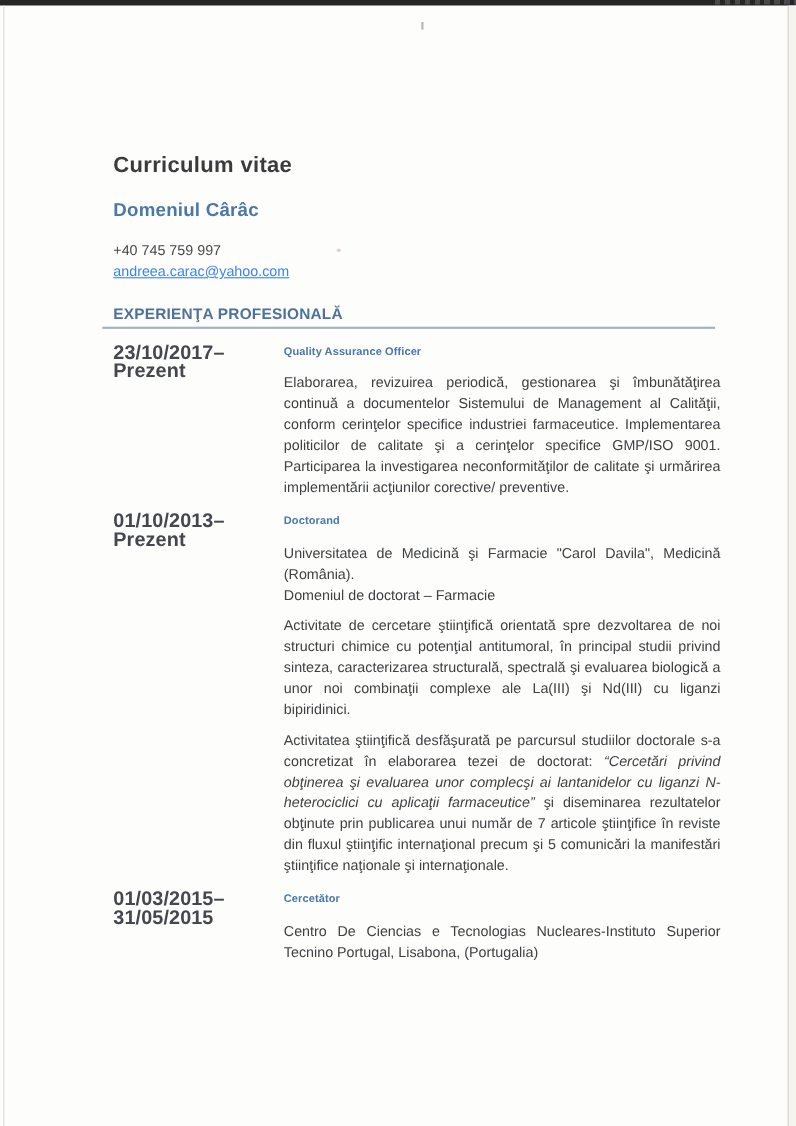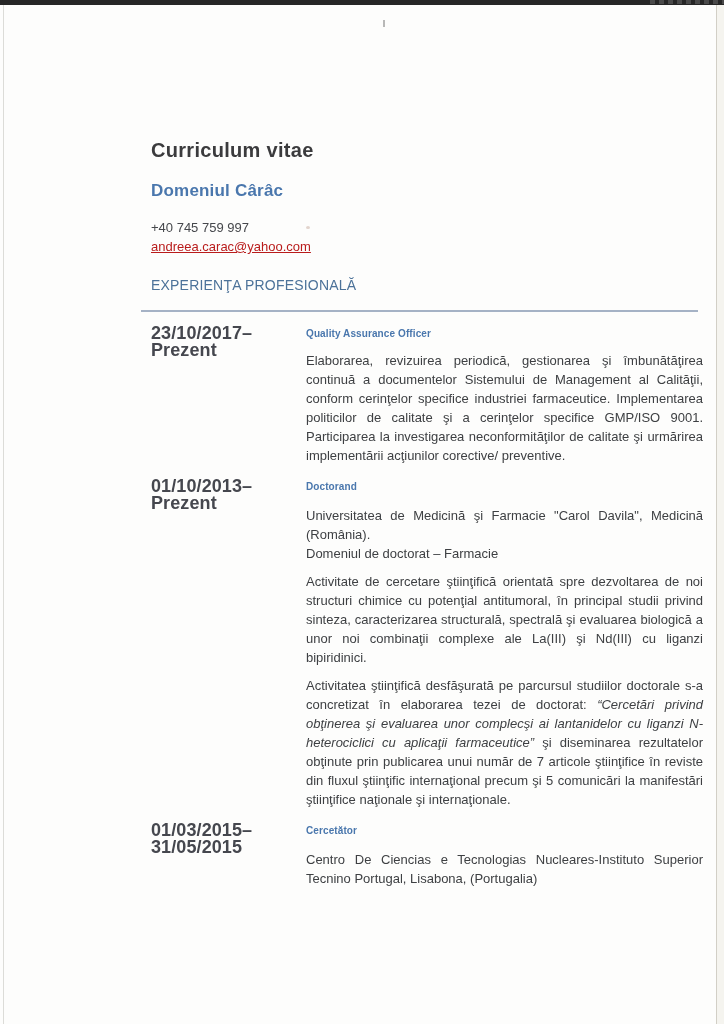--- a/index.html
+++ b/index.html
@@ -15,46 +15,46 @@
   
   .scan-top{position:absolute;left:0;top:0;width:724px;height:5px;background:#262626;}
   .scan-top-dashes{position:absolute;left:650px;top:0;width:74px;height:4px;
     background:repeating-linear-gradient(90deg,#4a4a4a 0 5px,#262626 5px 9px);}
   .scan-left{position:absolute;left:3px;top:5px;width:1px;height:1019px;background:#dcdcd8;}
   .scan-right-line{position:absolute;left:716px;top:5px;width:1px;height:1019px;background:#d2cfc6;}
   .scan-right-band{position:absolute;left:717px;top:5px;width:7px;height:1019px;background:#f5f4ef;}
   .scan-tick{position:absolute;left:383px;top:20px;width:2px;height:7px;background:#9a9a9a;opacity:.7;}
   .scan-dot{position:absolute;left:306px;top:226px;width:4px;height:3px;background:#e2d4cd;border-radius:50%;}
 
-  .content{position:absolute;left:103px;top:139px;width:552px;margin-left:48px;}
+  .content{position:absolute;left:103px;top:139px;width:552px;}
 
   .doc-title{
     font-size:20px;font-weight:bold;color:#3b3b3d;
     letter-spacing:.3px;line-height:23px;margin:0;
   }
 
   .row{display:grid;grid-template-columns:155px 397px;margin-top:19px;}
 
   .side-label{
     color:var(--label_blue,#63809f);
     font-weight:bold;font-size:14px;line-height:17px;letter-spacing:.2px;
   }
   .person-name{
     color:var(--accent_blue,#4a77ad);
     font-weight:bold;font-size:17px;line-height:20px;letter-spacing:.2px;
   }
   .contact{margin-top:17px;font-size:13px;line-height:19px;}
   .phone{color:#46484c;}
-  .email a{color:#b91c1c;text-decoration:underline;}
+  .email a{color:#3b82f6;text-decoration:underline;}
 
   .section-heading{
     margin-top:21px;margin-left:-10px;width:557px;
     color:var(--heading_blue,#4c7299);
-    font-weight:normal;font-size:14px;letter-spacing:.2px;
-    padding:0 0 17px 10px;
+    font-weight:bold;font-size:14px;letter-spacing:.2px;
+    padding:0 0 4px 10px;
     border-bottom:2px solid var(--rule,#a5b2c5);
     box-sizing:border-box;
   }
 
   .entry{margin-top:13px;}
   .period{
     color:var(--date_color,#45474e);
     font-weight:bold;font-size:18px;line-height:17px;letter-spacing:.1px;
   }
   .job-title{

